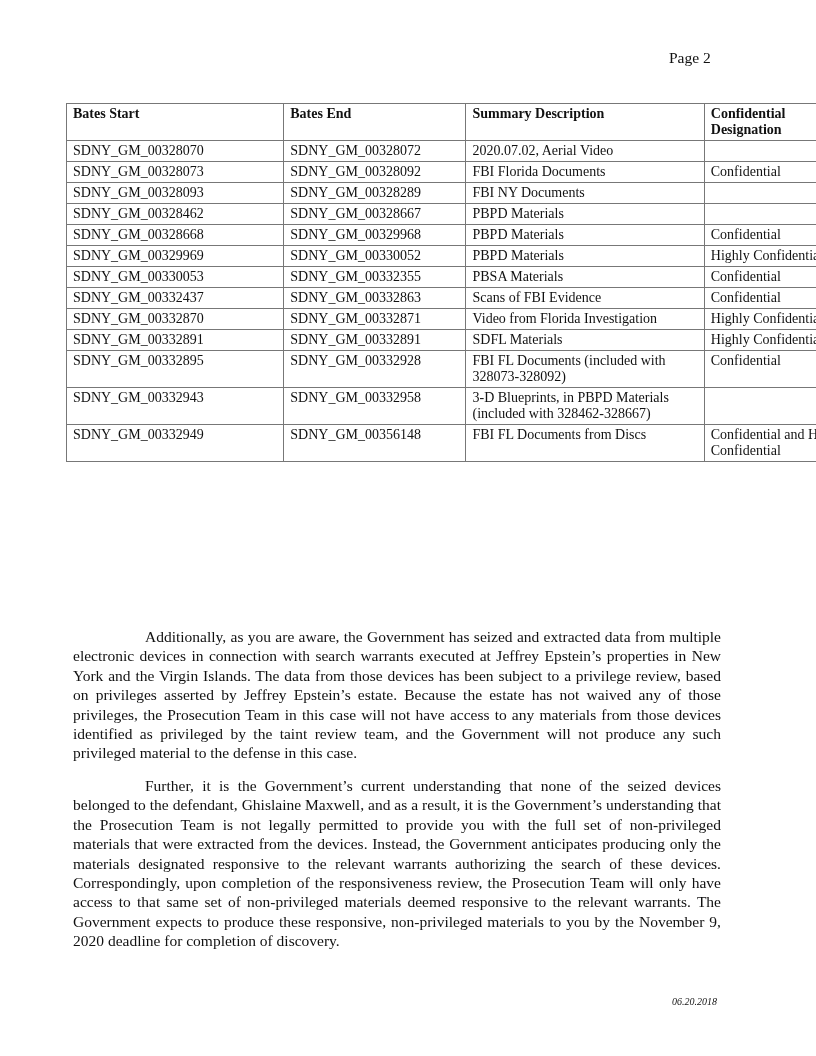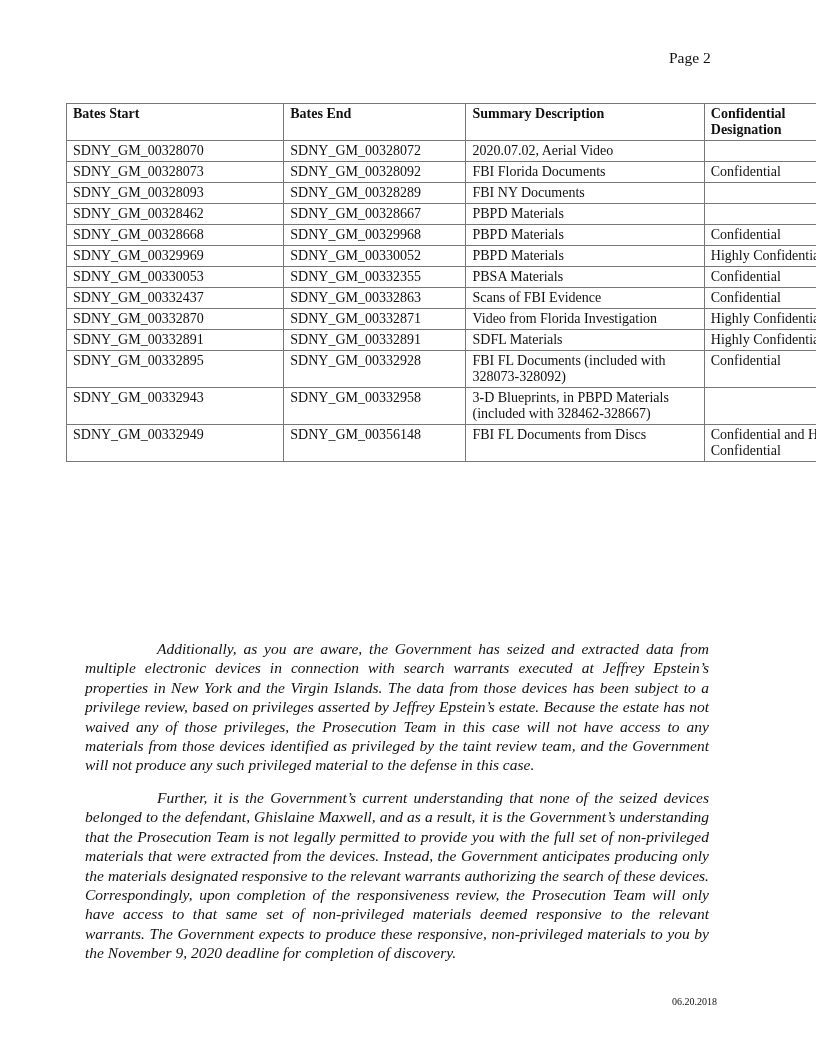--- a/index.html
+++ b/index.html
@@ -7,24 +7,24 @@
          font-family: "Liberation Serif", "DejaVu Serif", serif; color: #111; }
   .page-num { position: absolute; top: 49px; left: 669px; font-size: 15.5px; }
   table.bates { position: absolute; top: 103px; left: 66px; width: 800px;
                 border-collapse: collapse; font-size: 14px; line-height: 16px; }
   table.bates th, table.bates td { border: 1px solid #777; padding: 2px 6px 2px 6px;
                 vertical-align: top; text-align: left; }
   table.bates th { font-weight: bold; height: 30px; }
   col.c1 { width: 186px; } col.c2 { width: 156px; } col.c3 { width: 204px; } col.c4 { width: 138px; }
   .body-text { position: absolute; left: 73px; width: 648px; font-size: 15.5px;
                line-height: 19.4px; text-align: justify; margin: 0; }
-  .body-text p { margin: 12px; text-indent: 72px; font-style: italic; }
+  .body-text p { margin: 0; text-indent: 72px; }
   .p1 { top: 627px; }
   .p2 { top: 776px; }
-  .footer-date { position: absolute; top: 996px; left: 672px; font-size: 10px; }
+  .footer-date { position: absolute; top: 996px; left: 672px; font-size: 10px; font-style: italic; }
 </style>
 </head>
 <body>
 
 <div class="page-num">Page 2</div>
 
 <table class="bates">
   <colgroup>
       <col class="c1">
       <col class="c2">

